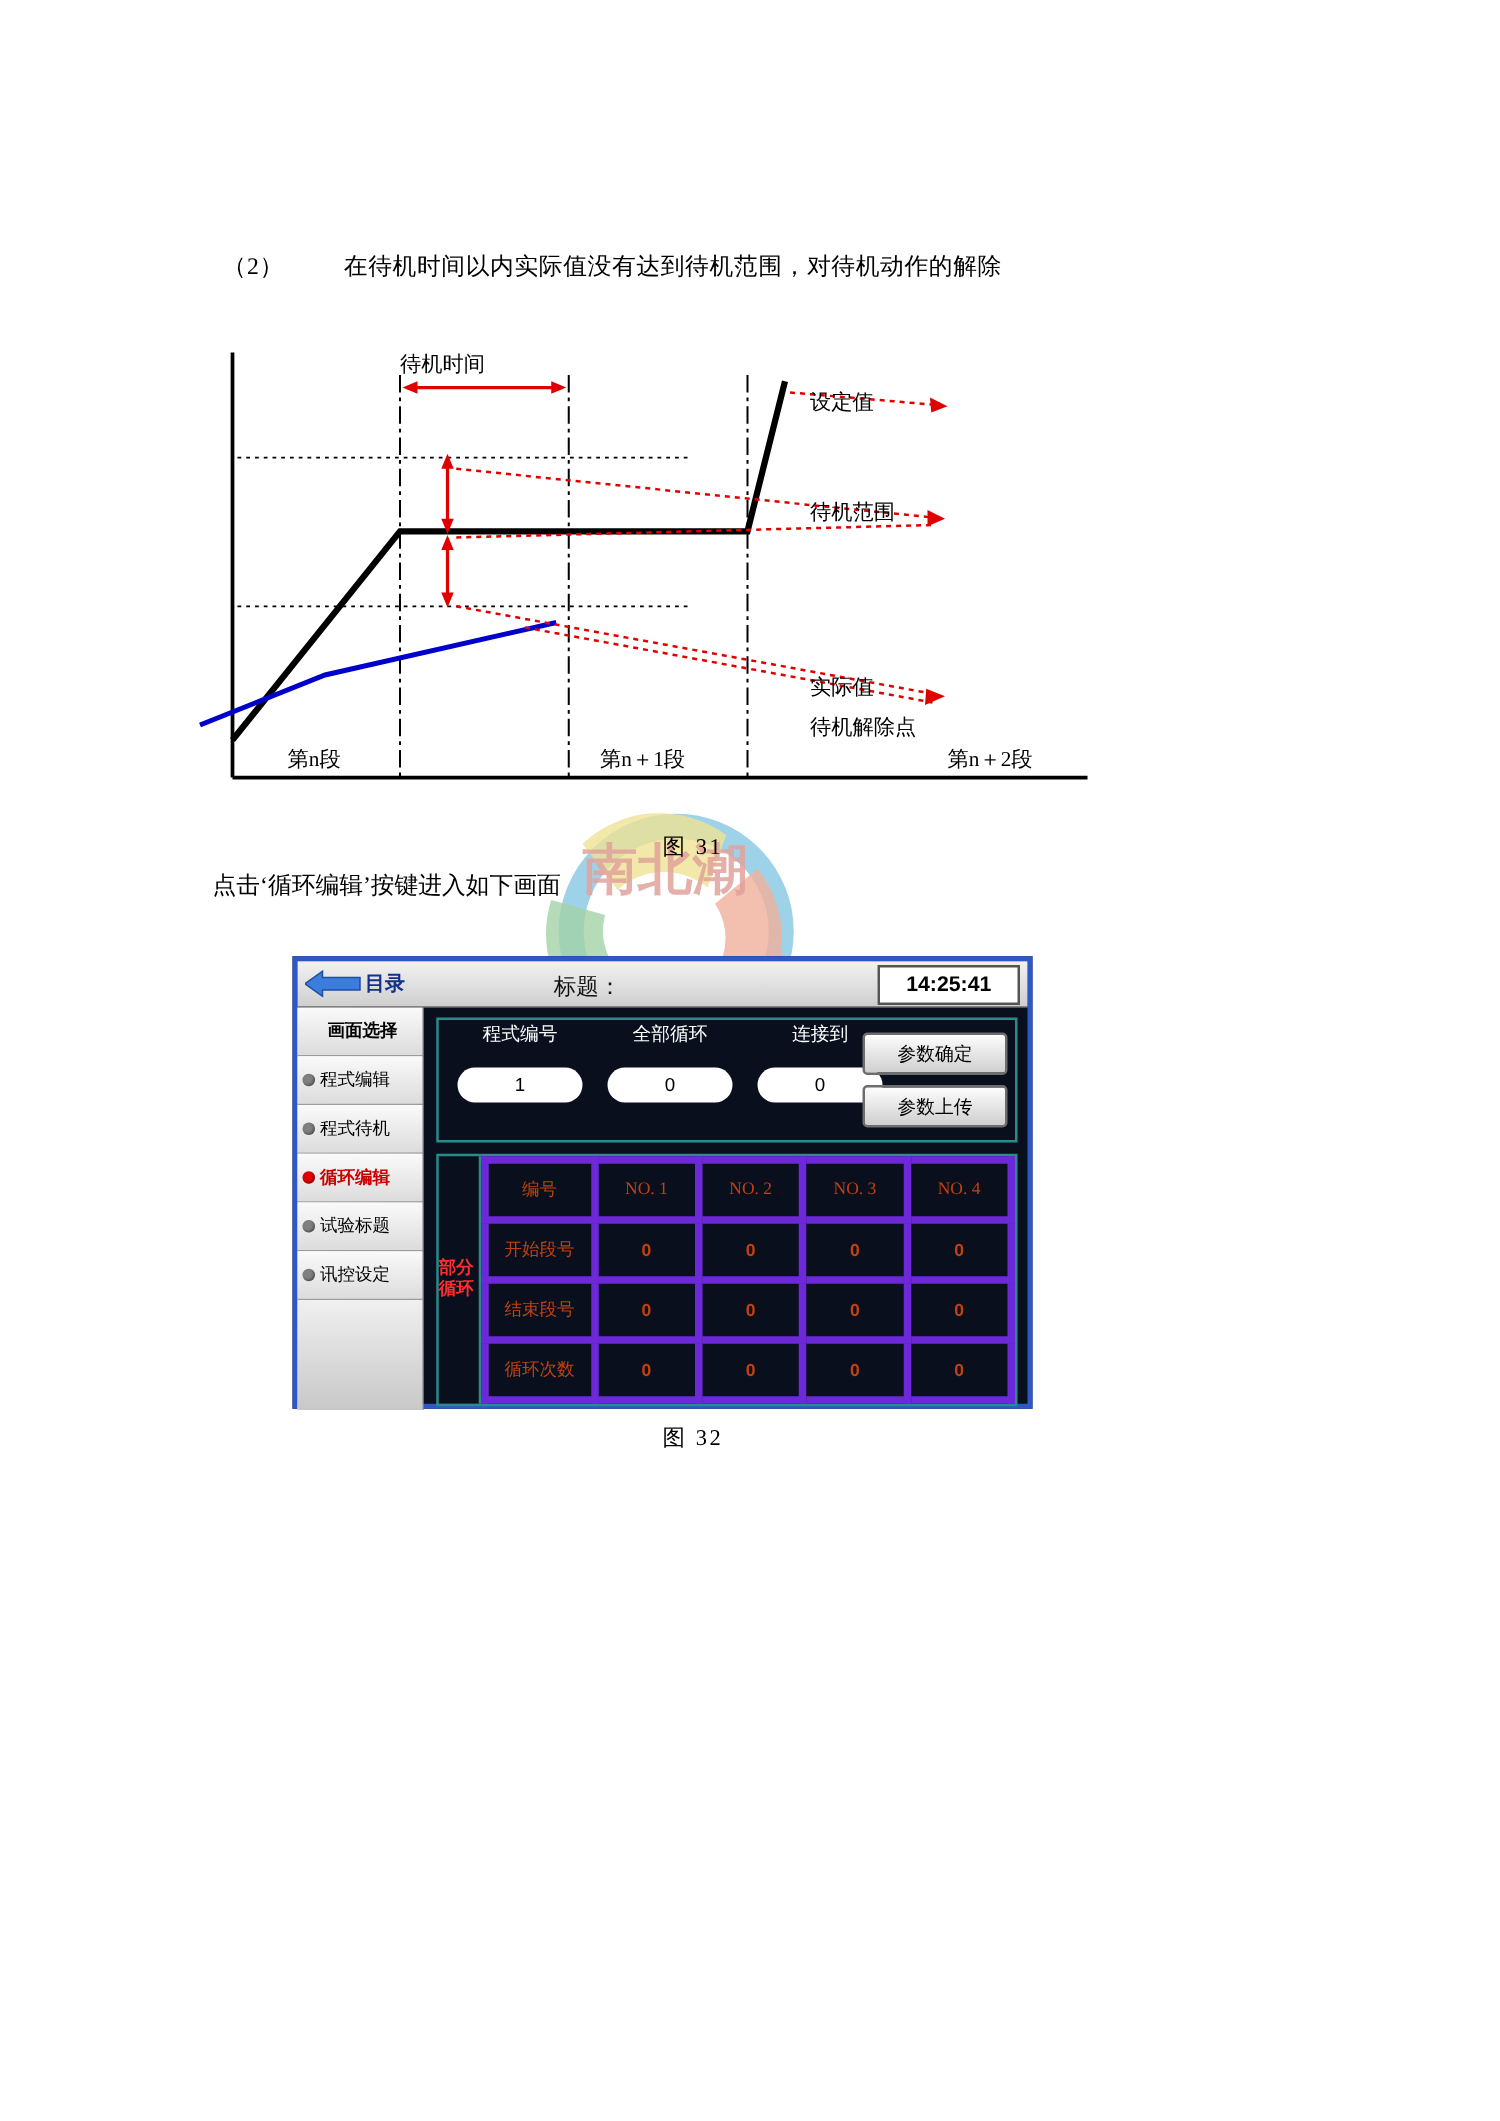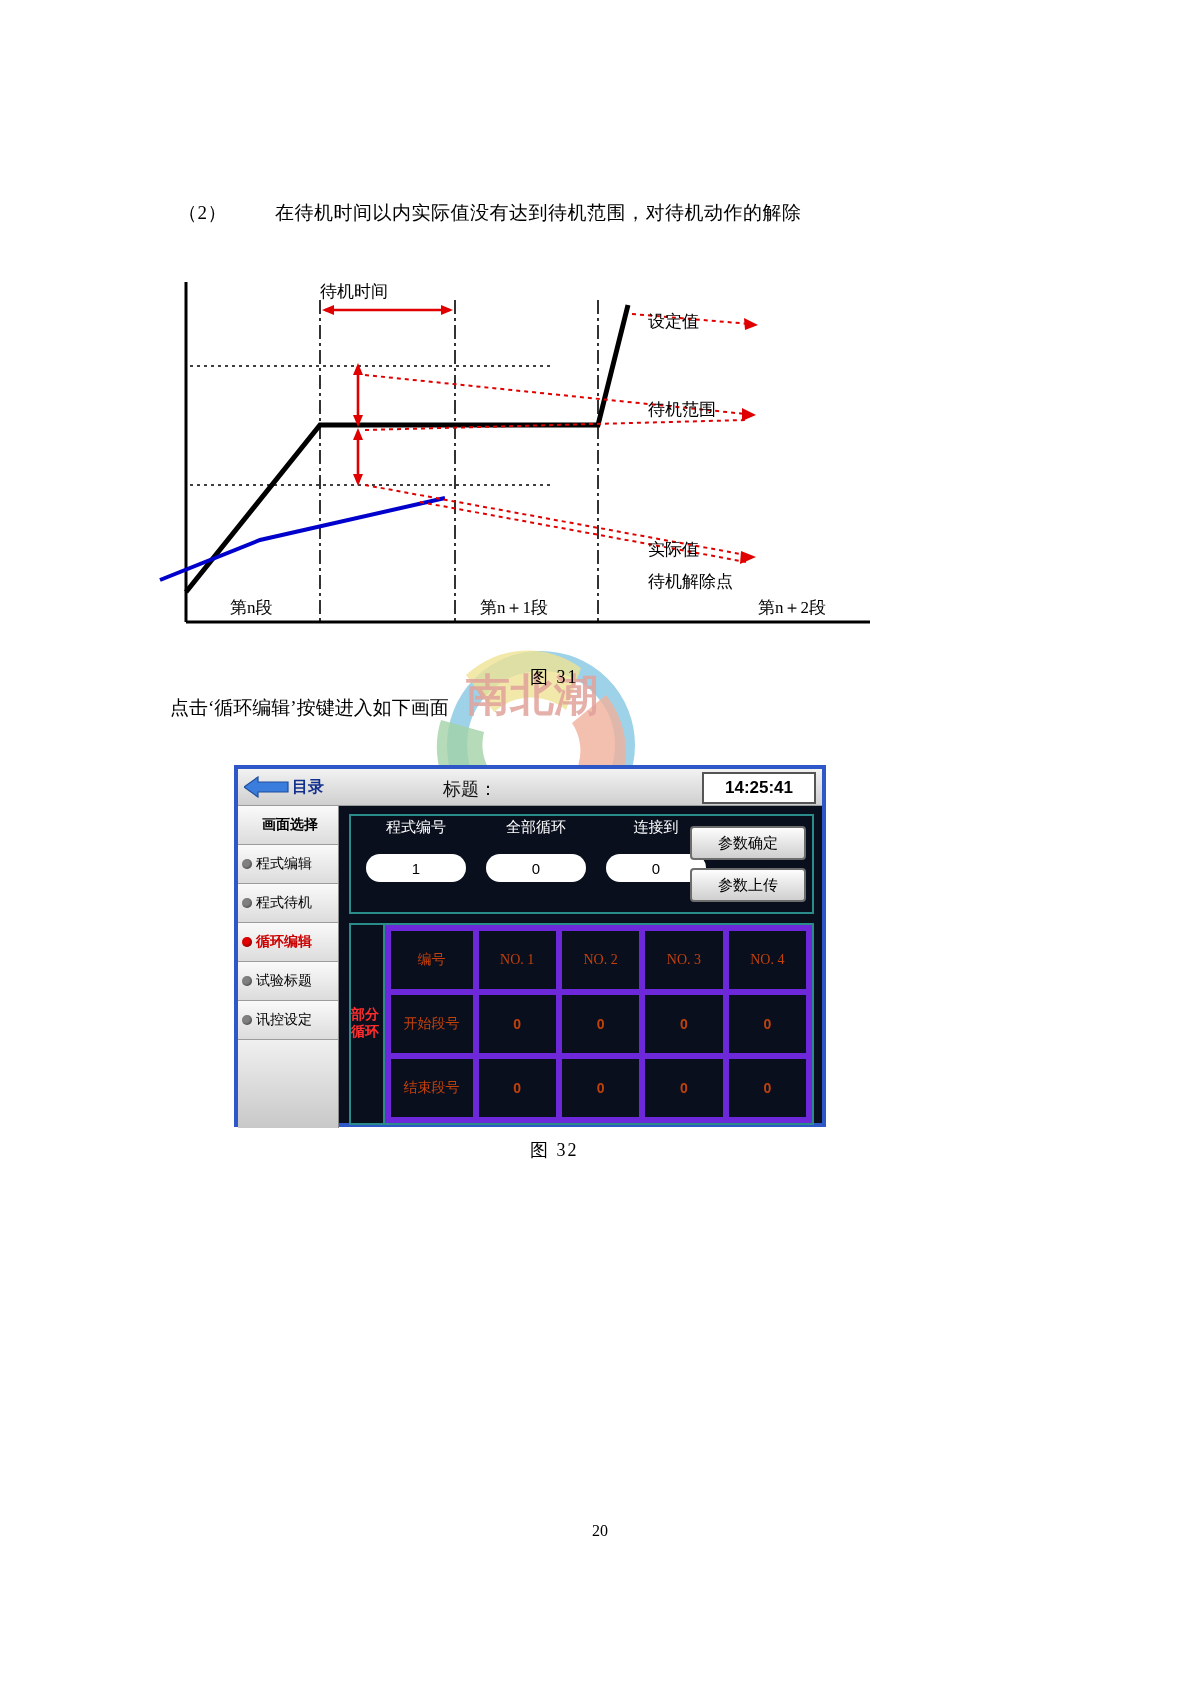--- a/index.html
+++ b/index.html
@@ -298,24 +298,30 @@
               <td class="val">0</td>
               <td class="val">0</td>
             </tr>
             <tr>
               <td class="rowhead">结束段号</td>
               <td class="val">0</td>
               <td class="val">0</td>
               <td class="val">0</td>
               <td class="val">0</td>
             </tr>
+            <tr>
+              <td class="rowhead">循环次数</td>
+              <td class="val">0</td>
+              <td class="val">0</td>
+              <td class="val">0</td>
+              <td class="val">0</td>
+            </tr>
           </tbody>
             </table>
         </div>
 
       </div>
     </div>
   </div>
 
   <div class="fig32cap">图 32</div>
 
-  <div class="pagenum">20</div>
 </div>
 
 </body></html>

